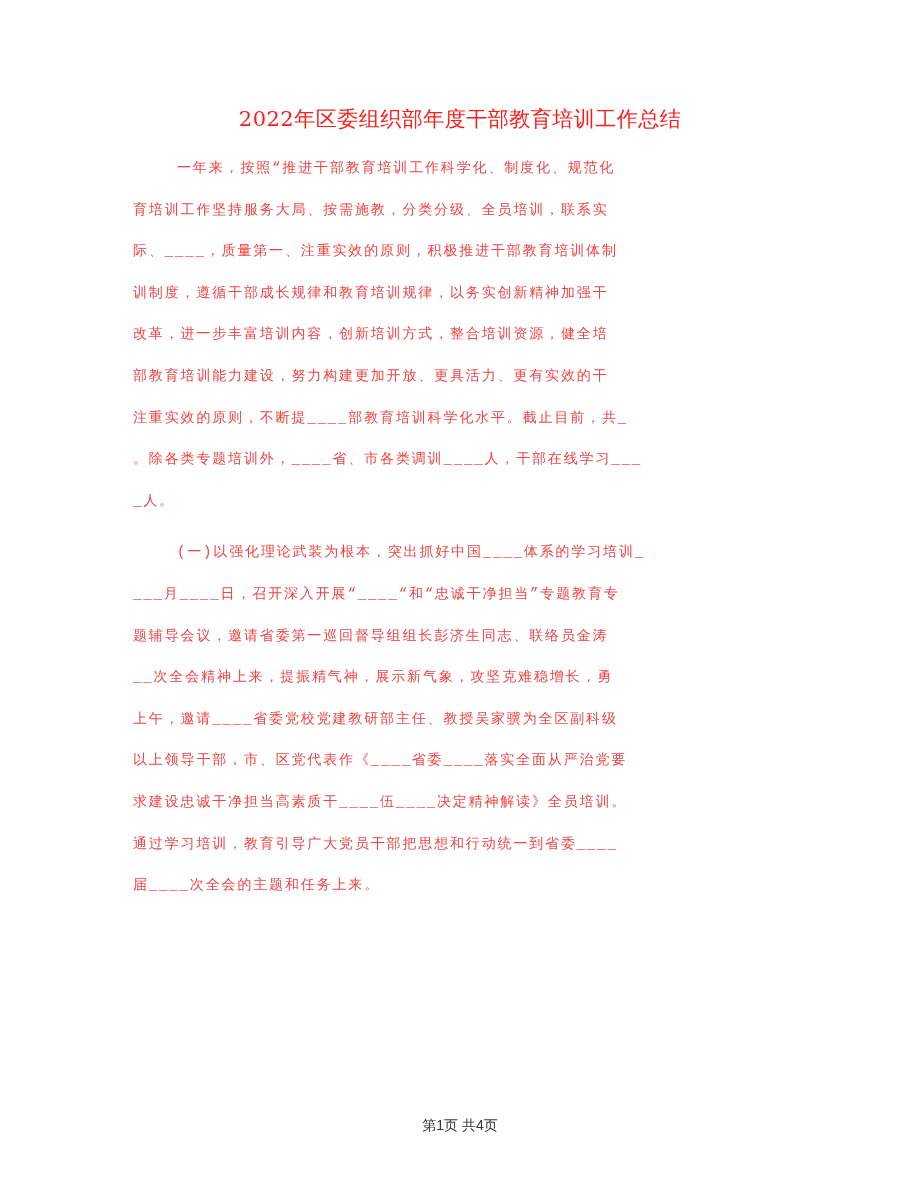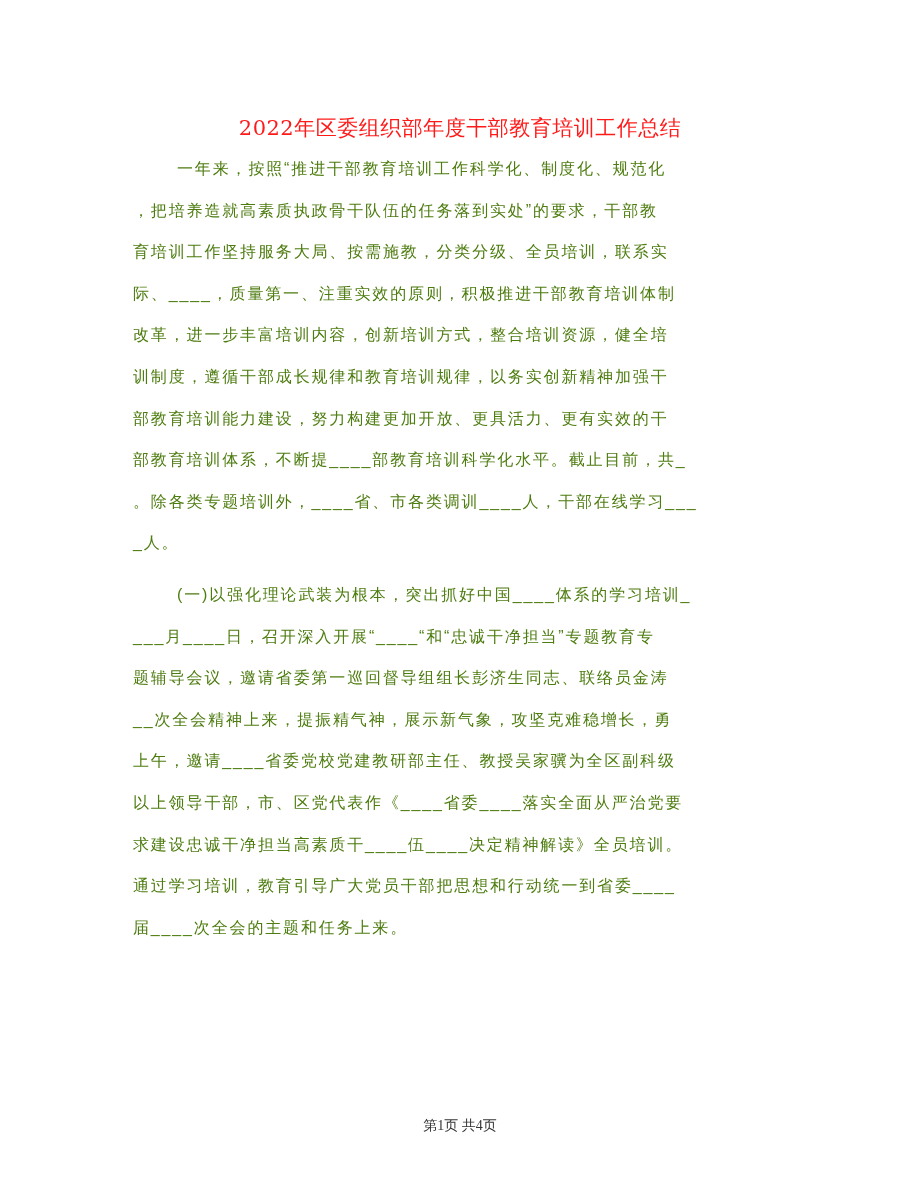--- a/index.html
+++ b/index.html
@@ -1,51 +1,50 @@
 <!DOCTYPE html>
 <html><head>
 <meta charset="utf-8">
 <style>
   html, body { margin:0; padding:0; background:#ffffff; }
   body { width:920px; height:1191px; position:relative; overflow:hidden; }
   .page { position:absolute; left:0; top:0; width:920px; height:1191px; background:#fff; }
   .title {
-    position:absolute; left:0; width:920px; top:113px; text-align:center;
+    position:absolute; left:0; width:920px; top:104px; text-align:center;
     font-family:"DejaVu Serif","Liberation Serif",serif;
     font-size:21px; color:#ff1a1a; letter-spacing:0.5px; line-height:30px;
   }
   .body { position:absolute; left:133px; top:148px; width:660px; }
   .line {
     height:41.6px; line-height:41.6px; white-space:nowrap;
-    font-family:Liberation Sans, sans-serif;
-    font-size:16px; color:#4d7c0f; letter-spacing:1.85px;
+    font-family:Liberation Mono, monospace;
+    font-size:14px; color:#ef4444; letter-spacing:1.85px;
   }
   .line.indent { padding-left:44px; }
   .gap { height:10px; }
   .footer {
     position:absolute; left:0; width:920px; top:1117px; text-align:center;
-    font-family:Liberation Serif, serif; font-size:14px; color:#333;
+    font-family:Liberation Sans, sans-serif; font-size:14px; color:#333;
   }
 </style>
 </head>
 <body>
 
 <div class="page">
   <div class="title">2022年区委组织部年度干部教育培训工作总结</div>
 
   <div class="body">
     <div>
       <div class="line indent">一年来，按照“推进干部教育培训工作科学化、制度化、规范化</div>
-      <div class="line">，把培养造就高素质执政骨干队伍的任务落到实处”的要求，干部教</div>
       <div class="line">育培训工作坚持服务大局、按需施教，分类分级、全员培训，联系实</div>
       <div class="line">际、____，质量第一、注重实效的原则，积极推进干部教育培训体制</div>
+      <div class="line">训制度，遵循干部成长规律和教育培训规律，以务实创新精神加强干</div>
       <div class="line">改革，进一步丰富培训内容，创新培训方式，整合培训资源，健全培</div>
-      <div class="line">训制度，遵循干部成长规律和教育培训规律，以务实创新精神加强干</div>
       <div class="line">部教育培训能力建设，努力构建更加开放、更具活力、更有实效的干</div>
-      <div class="line">部教育培训体系，不断提____部教育培训科学化水平。截止目前，共_</div>
+      <div class="line">注重实效的原则，不断提____部教育培训科学化水平。截止目前，共_</div>
       <div class="line">。除各类专题培训外，____省、市各类调训____人，干部在线学习___</div>
       <div class="line">_人。</div>
     </div>
     <div class="gap"></div>
     <div>
       <div class="line indent">(一)以强化理论武装为根本，突出抓好中国____体系的学习培训_</div>
       <div class="line">___月____日，召开深入开展“____“和“忠诚干净担当”专题教育专</div>
       <div class="line">题辅导会议，邀请省委第一巡回督导组组长彭济生同志、联络员金涛</div>
       <div class="line">__次全会精神上来，提振精气神，展示新气象，攻坚克难稳增长，勇</div>
       <div class="line">上午，邀请____省委党校党建教研部主任、教授吴家骥为全区副科级</div>

